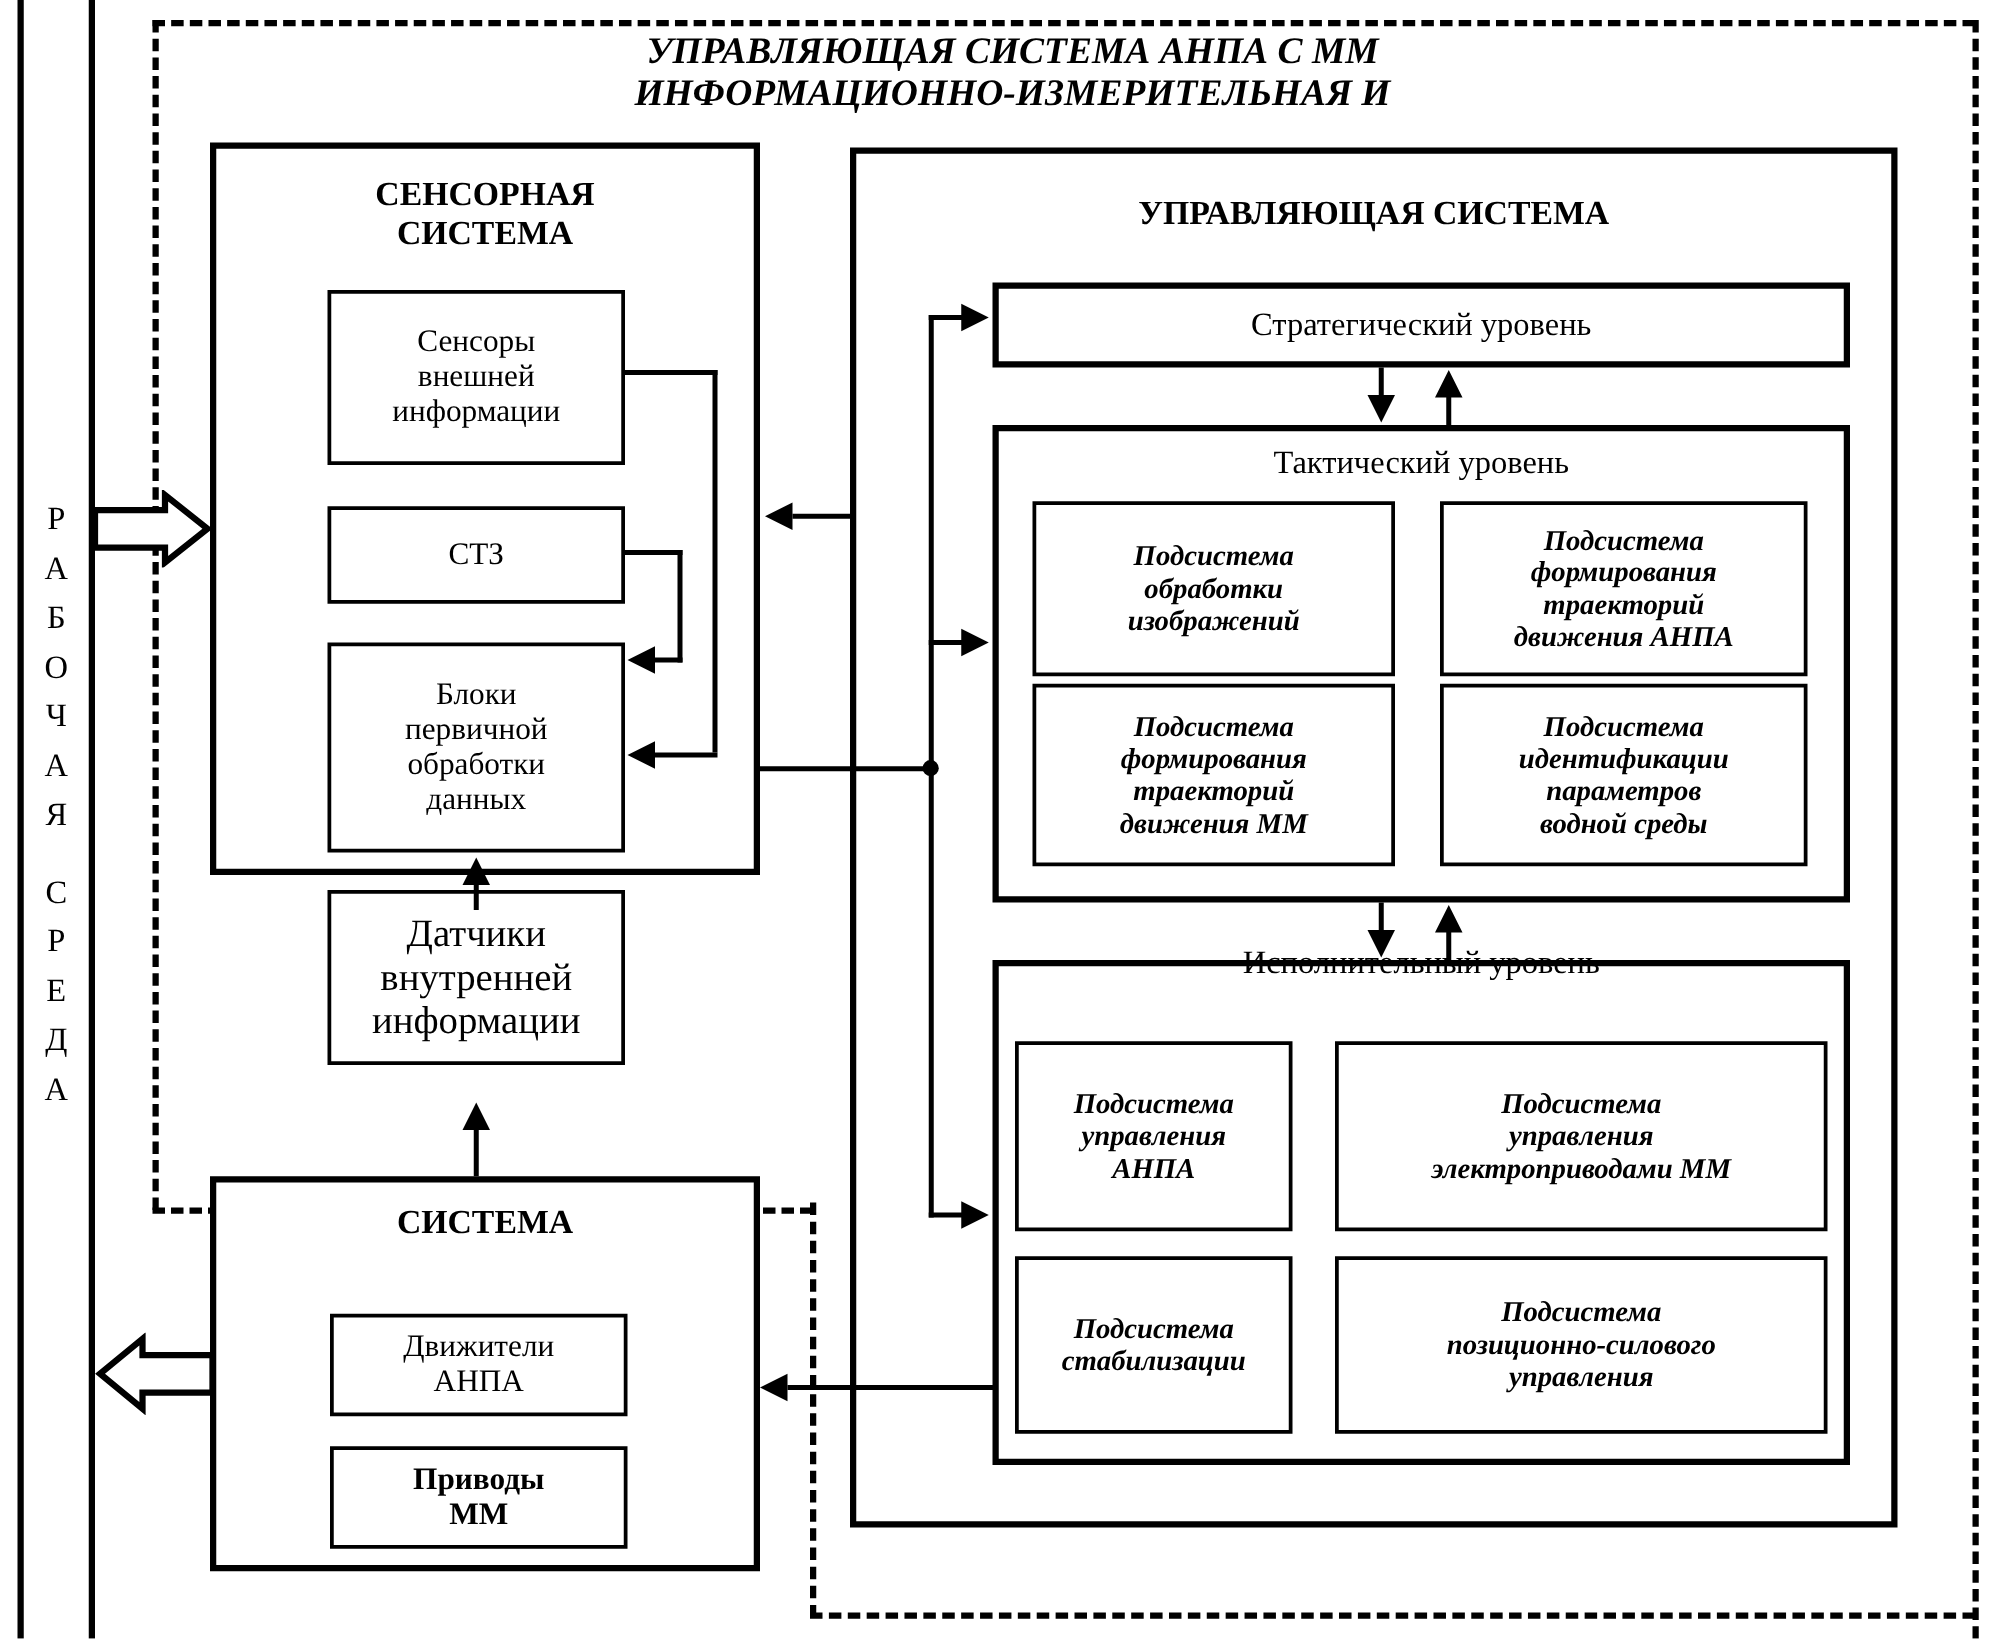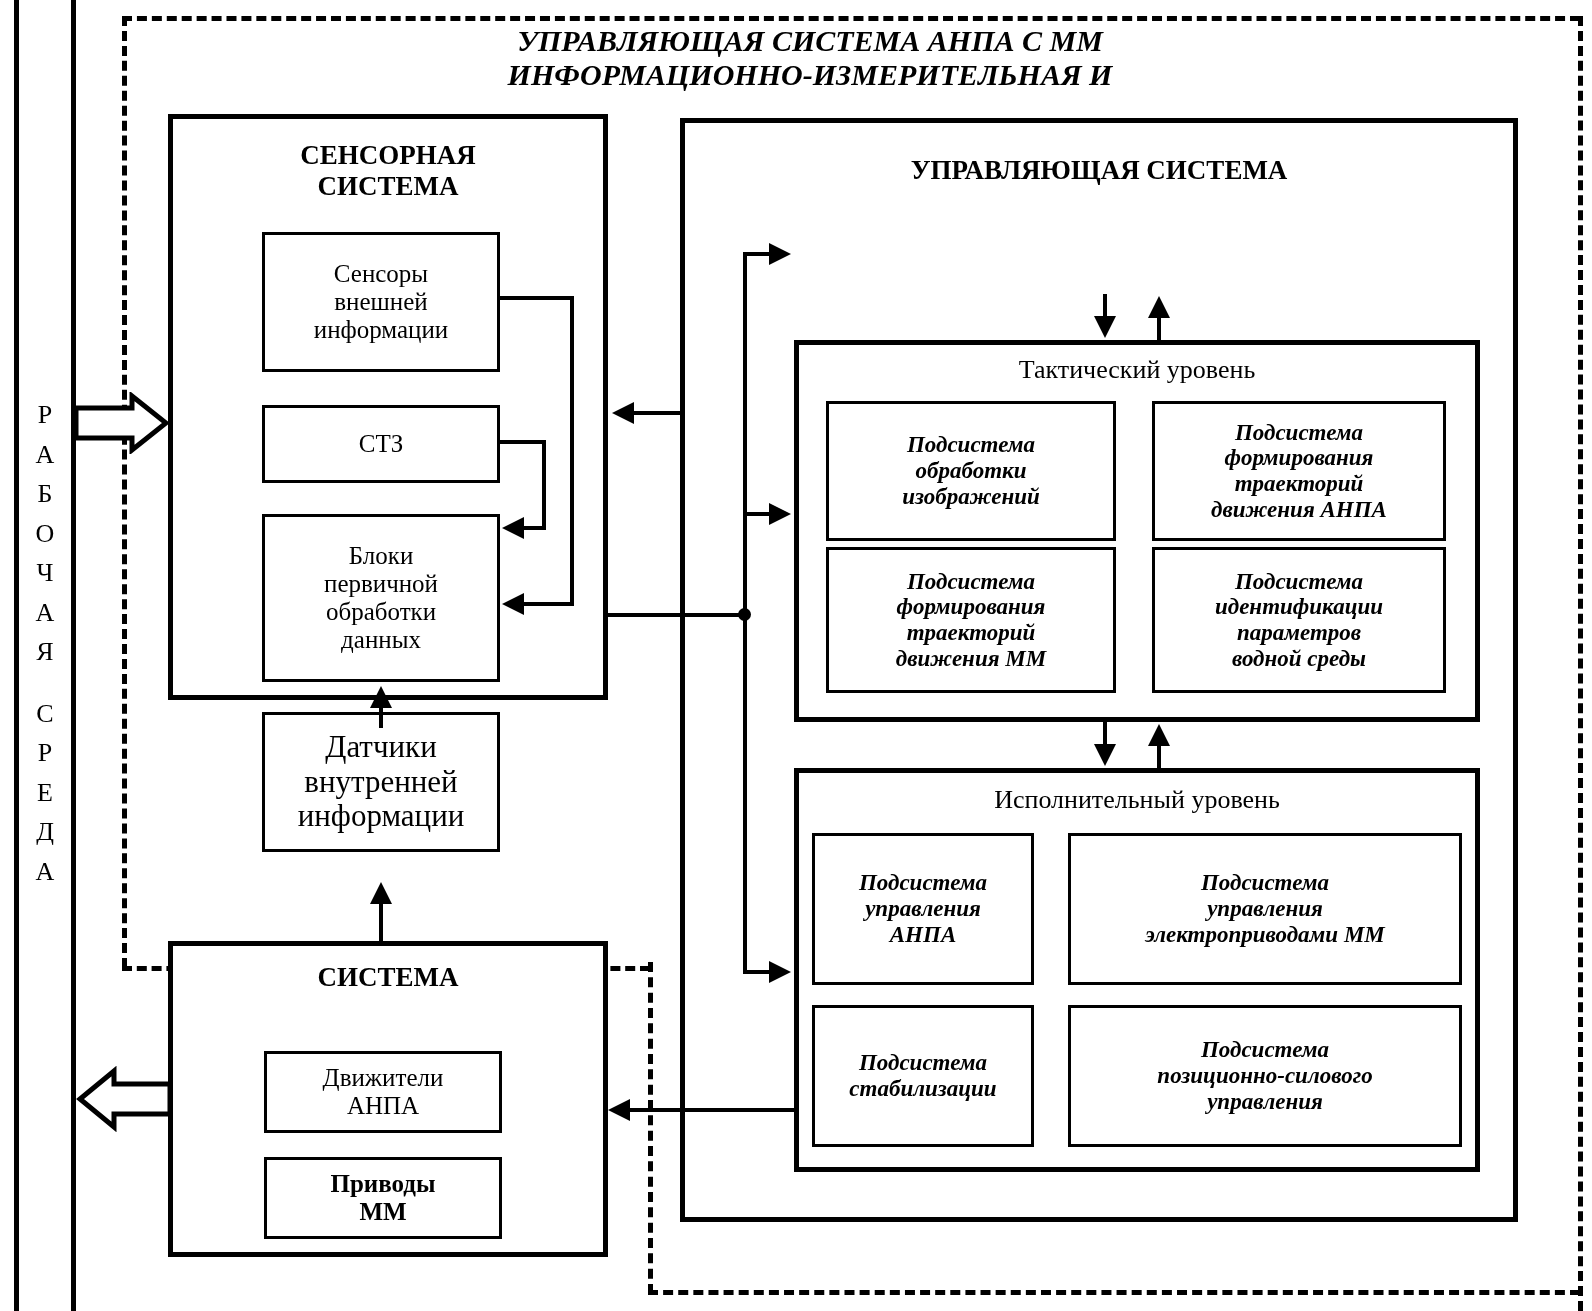--- a/index.html
+++ b/index.html
@@ -121,20 +121,21 @@
     <div>СИСТЕМА</div>
   </div>
   <div class="box thin" style="left:264px;top:1051px;width:238px;height:82px;font-size:25px;white-space:pre-line;">Движители
 АНПА</div>
   <div class="box thin" style="left:264px;top:1157px;width:238px;height:82px;font-size:25px;white-space:pre-line;font-weight:bold;">Приводы
 ММ</div>
 
   <div class="box thick" style="left:680px;top:118px;width:838px;height:1104px;"></div>
   <div class="lbl" style="left:700px;top:155px;width:798px;font-size:27px;font-weight:bold;">УПРАВЛЯЮЩАЯ СИСТЕМА</div>
 
+  <div class="box thick" style="left:794px;top:226px;width:686px;height:68px;font-size:26px;">Стратегический уровень</div>
 
   <div class="box thick" style="left:794px;top:340px;width:686px;height:382px;"></div>
   <div class="lbl" style="left:804px;top:355px;width:666px;font-size:26px;">Тактический уровень</div>
 
   <div class="box thin ital" style="left:826px;top:401px;width:290px;height:140px;font-size:23px;white-space:pre-line;">Подсистема
 обработки
 изображений</div>
   <div class="box thin ital" style="left:1152px;top:401px;width:294px;height:140px;font-size:23px;white-space:pre-line;">Подсистема
 формирования
 траекторий
@@ -142,21 +143,21 @@
   <div class="box thin ital" style="left:826px;top:547px;width:290px;height:146px;font-size:23px;white-space:pre-line;">Подсистема
 формирования
 траекторий
 движения ММ</div>
   <div class="box thin ital" style="left:1152px;top:547px;width:294px;height:146px;font-size:23px;white-space:pre-line;">Подсистема
 идентификации
 параметров
 водной среды</div>
 
   <div class="box thick" style="left:794px;top:768px;width:686px;height:404px;"></div>
-  <div class="lbl" style="left:804px;top:785px;width:666px;font-size:26px;">Исполнительный уровень</div>
+  <div class="lbl" style="left:804px;top:755px;width:666px;font-size:26px;">Исполнительный уровень</div>
 
   <div class="box thin ital" style="left:812px;top:833px;width:222px;height:152px;font-size:23px;white-space:pre-line;">Подсистема
 управления
 АНПА</div>
   <div class="box thin ital" style="left:1068px;top:833px;width:394px;height:152px;font-size:23px;white-space:pre-line;">Подсистема
 управления
 электроприводами ММ</div>
   <div class="box thin ital" style="left:812px;top:1005px;width:222px;height:142px;font-size:23px;white-space:pre-line;">Подсистема
 стабилизации</div>
   <div class="box thin ital" style="left:1068px;top:1005px;width:394px;height:142px;font-size:23px;white-space:pre-line;">Подсистема

